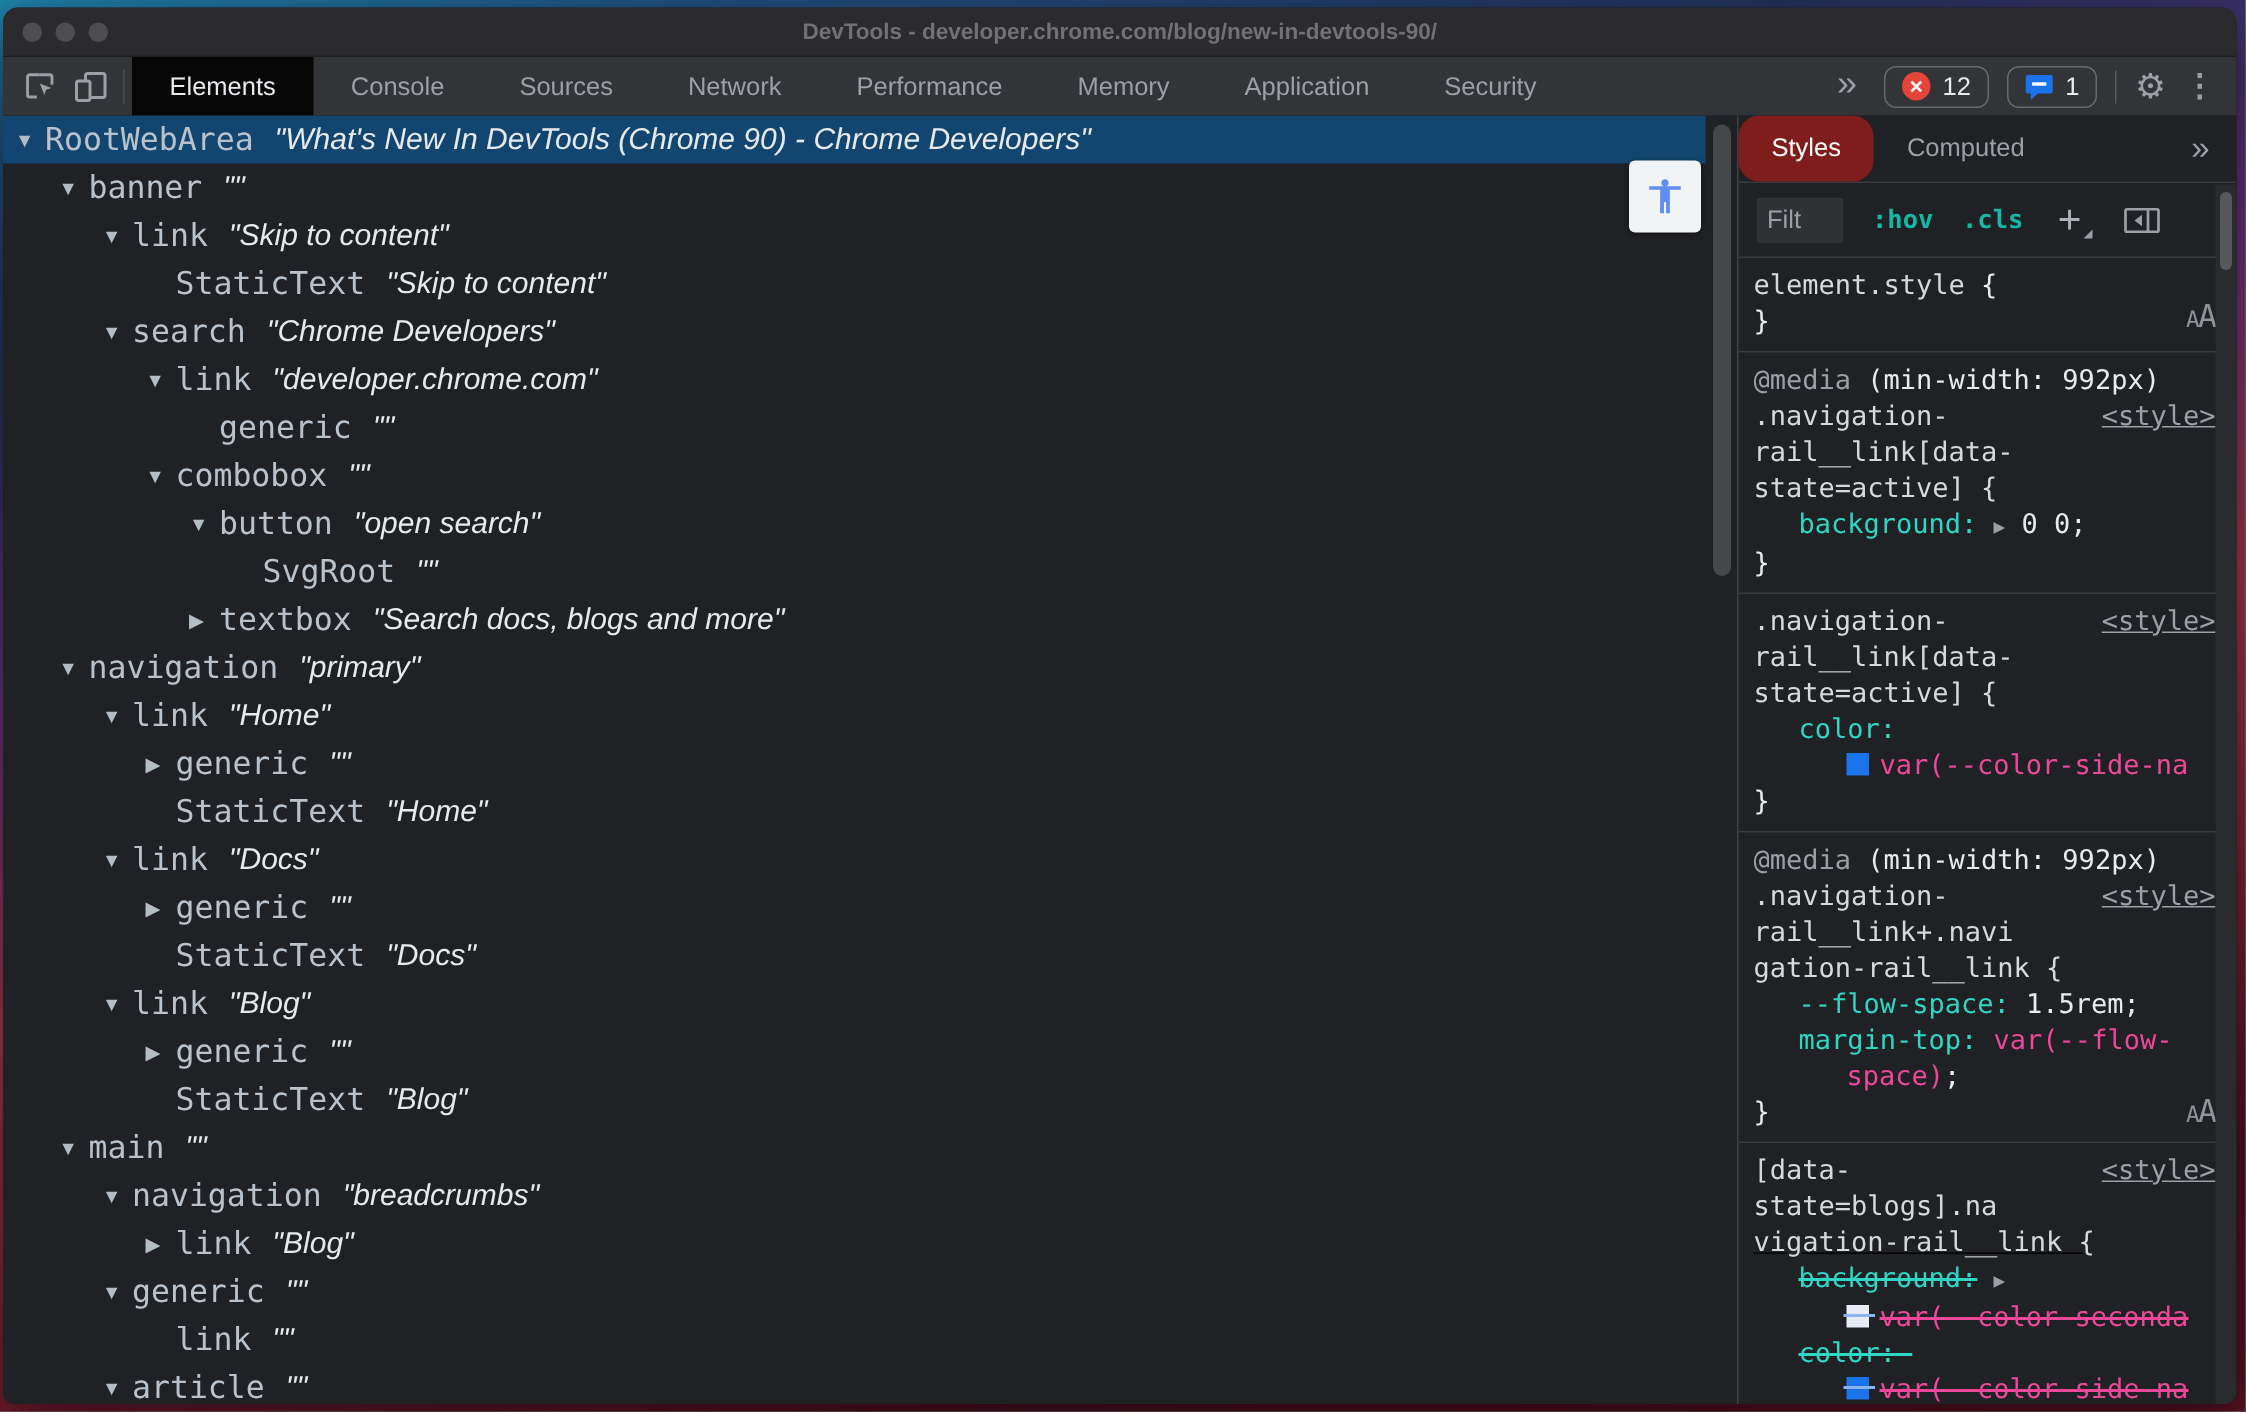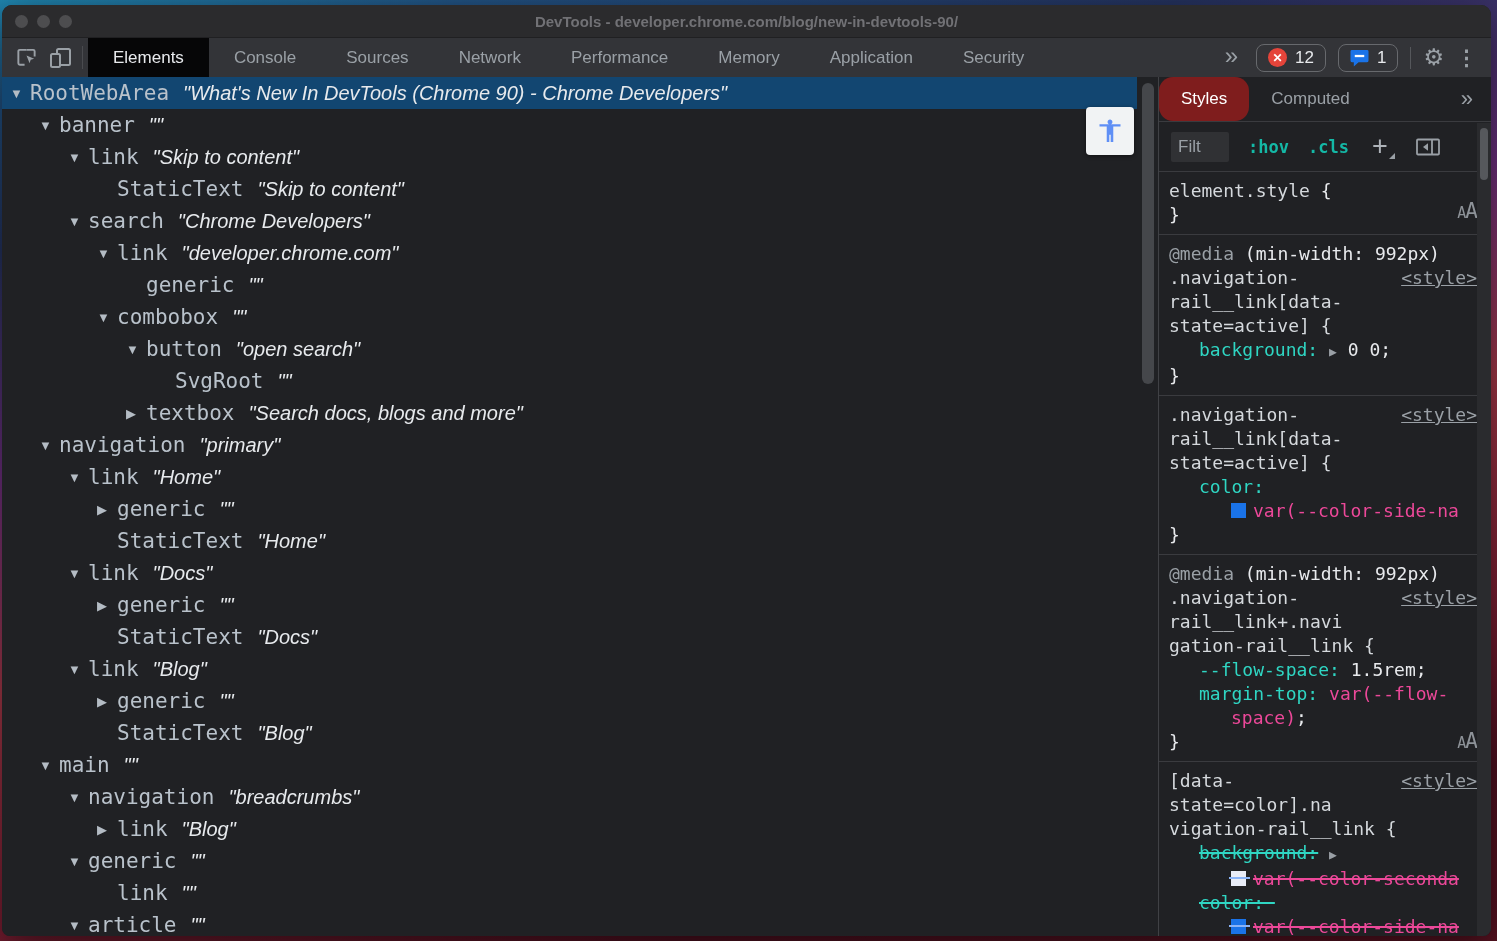--- a/index.html
+++ b/index.html
@@ -242,22 +242,22 @@
             <div class="cssline" style="padding-left: 0px;"><span class="tk-sel">gation-rail__link {</span></div>
             <div class="cssline" style="padding-left: 30px;"><span class="tk-prop">--flow-space:</span><span class="tk-val"> 1.5rem;</span></div>
             <div class="cssline" style="padding-left: 30px;"><span class="tk-prop">margin-top:</span><span class="tk-val"> </span><span class="tk-var">var(--flow-</span></div>
             <div class="cssline" style="padding-left: 62px;"><span class="tk-var">space)</span><span class="tk-val">;</span></div>
             <div class="cssline" style="padding-left: 0px;"><span class="tk-val">}</span></div>
             <span class="style-link" style="top: 31px;">&lt;style&gt;</span>
             <span class="aa-icon aa-bottom"><span class="a1">A</span><span class="a2">A</span></span>
           </div>
           <div class="section">
             <div class="cssline" style="padding-left: 0px;"><span class="tk-sel">[data-</span></div>
-            <div class="cssline" style="padding-left: 0px;"><span class="tk-sel">state=color].na</span></div>
-            <div class="cssline" style="padding-left: 0px;"><span class="tk-sel">vigation-rail__link {</span></div>
+            <div class="cssline" style="padding-left: 0px;"><span class="tk-sel">state=blogs].na</span></div>
+            <div class="cssline" style="padding-left: 0px; text-decoration: underline;"><span class="tk-sel">vigation-rail__link {</span></div>
             <div class="cssline" style="padding-left: 30px;"><span class="tk-prop strike">background:</span><span class="tk-val"> </span><span class="tk-arrow">▶</span></div>
             <div class="cssline" style="padding-left: 62px;"><span class="swatch strike" style="background: rgb(232, 236, 247);"></span><span class="tk-var strike">var(--color-seconda</span></div>
             <div class="cssline" style="padding-left: 30px;"><span class="tk-prop strike">color:&nbsp;</span></div>
             <div class="cssline" style="padding-left: 62px;"><span class="swatch strike" style="background: rgb(26, 115, 232);"></span><span class="tk-var strike">var(--color-side-na</span></div>
             <span class="style-link" style="top: 7px;">&lt;style&gt;</span>
           </div>
         </div>
       <div class="sp-sb">
         <div class="sp-thumb"></div>
       </div>

